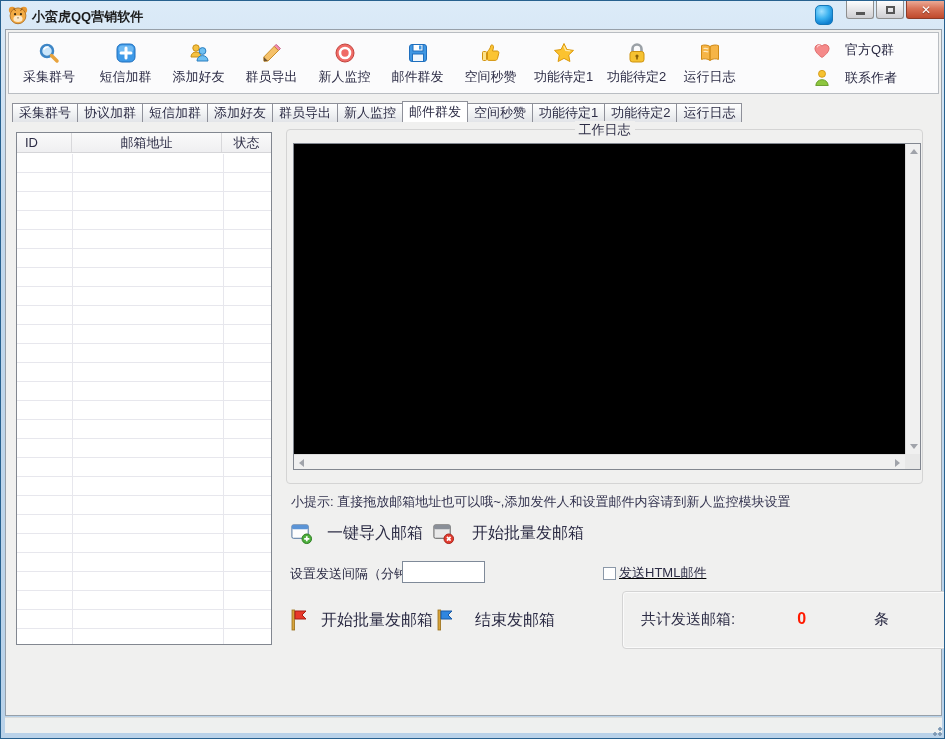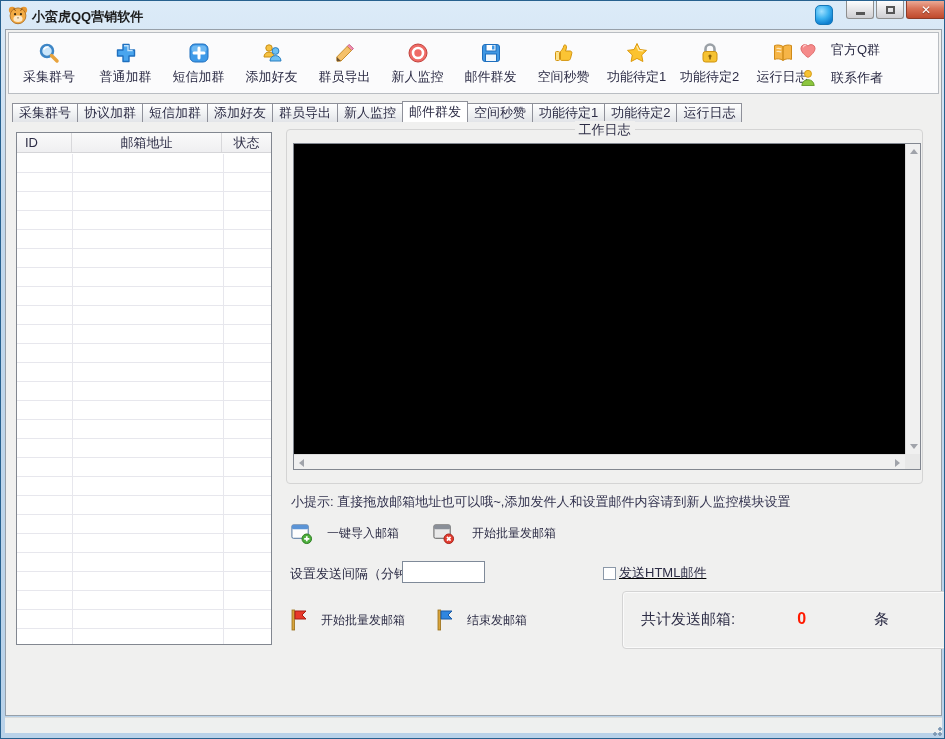--- a/index.html
+++ b/index.html
@@ -36,21 +36,21 @@
       radial-gradient(circle at 8px 3px, #7d99b4 1.5px, transparent 2px),
       radial-gradient(circle at 3px 8px, #7d99b4 1.5px, transparent 2px); }
   
   .toolbar { position:absolute; left:2px; top:2px; width:931px; height:62px;
     background:#fbfbfc; border:1px solid #b9bdc2; display:flex; align-items:center; }
   .tb-item { width:73px; height:56px; display:flex; flex-direction:column; align-items:center;
     justify-content:center; gap:3px; cursor:default; }
   .tb-item:first-child { width:80px; }
   .tb-item .lbl { font-size:13px; color:#2c2c45; white-space:nowrap; }
   .tb-item svg { width:24px; height:24px; }
-  .tb-links { position:absolute; right:28px; top:3px; width:112px;text-align:center; }
+  .tb-links { position:absolute; right:14px; top:3px; width:112px;text-align:center; }
   .tb-link { display:flex; align-items:center; gap:13px; height:28px; }
   .tb-link .lbl { font-size:13px; color:#2c2c45; white-space:nowrap; }
   .tb-link svg { width:20px; height:20px; }
   
   .tabbar { position:absolute; left:6px; top:71px; height:21px; display:flex; align-items:flex-end; }
   .tab { height:19px; padding:0 6px; display:flex; align-items:center; justify-content:center;
     font-size:13px; color:#2c2c45; background:linear-gradient(#ffffff,#eef0f2 60%,#e2e4e8);
     border:1px solid #8e9099; border-bottom:none; margin-right:-1px; white-space:nowrap; }
   .tab.active { height:21px; background:#ffffff; position:relative; z-index:2; }
   
@@ -80,21 +80,21 @@
     border-top:1px solid #dcdcdc; }
   .scorner { position:absolute; right:0; bottom:0; width:15px; height:15px; background:#e8e8e8; }
   .arrow { position:absolute; width:0; height:0; }
   .a-up { left:4px; top:5px; border-left:4px solid transparent; border-right:4px solid transparent; border-bottom:5px solid #a0a3aa; }
   .a-down { left:4px; bottom:5px; border-left:4px solid transparent; border-right:4px solid transparent; border-top:5px solid #a0a3aa; }
   .a-left { left:5px; top:4px; border-top:4px solid transparent; border-bottom:4px solid transparent; border-right:5px solid #a0a3aa; }
   .a-right { right:5px; top:4px; border-top:4px solid transparent; border-bottom:4px solid transparent; border-left:5px solid #a0a3aa; }
   
   .hint { position:absolute; left:285px; top:463px; font-size:13px; color:#32324e; }
   .linkbtn { position:absolute; display:flex; align-items:center; cursor:default; }
-  .linkbtn .lbl { font-size:12px; color:#2c2c45; white-space:nowrap; }
+  .linkbtn .lbl { font-size:16px; color:#2c2c45; white-space:nowrap; }
   .linkbtn svg { flex:none; }
   .field-label { position:absolute; font-size:13px; color:#2c2c45; white-space:nowrap; }
   .interval-input { position:absolute; left:396px; top:531px; width:83px; height:22px;
     border:1px solid #7f8a99; background:#fff; font-size:13px; padding:0 3px; }
   .checkbox-row { position:absolute; left:597px; top:534px; display:flex; align-items:center; gap:3px;text-decoration:underline; }
   .checkbox { width:13px; height:13px; background:#fff; border:1px solid #8b98a8; }
   .checkbox-row .lbl { font-size:13px; color:#2c2c45; }
   .gb-summary { left:616px; top:561px; width:334px; height:58px; background:#f0f0ef;
     box-shadow:inset 0 0 0 1px #fafafa; }
   .sum-row { position:absolute; left:18px; top:18px; width:300px; display:flex; align-items:baseline; }
@@ -139,27 +139,20 @@
 
       <div class="tb-item">
         <svg viewBox="0 0 24 24">
           <circle cx="10" cy="10" r="6" fill="#cbe6fa" stroke="#3d86c6" stroke-width="2.5"></circle>
           <path d="M14.5 14.5 L20 20" stroke="#e8a33d" stroke-width="3.5" stroke-linecap="round"></path>
           <path d="M7 8a4 4 0 0 1 4-2" stroke="#ffffff" stroke-width="1.6" fill="none" stroke-linecap="round"></path>
         </svg>
         <span class="lbl">采集群号</span>
       </div>
 
-      <div class="tb-item">
-        <svg viewBox="0 0 24 24">
-          <path d="M9 3.5h6v5.5H20.5v6H15V20.5H9V15H3.5V9H9z" fill="#49a5ee" stroke="#1f6fbe" stroke-width="1.4" stroke-linejoin="round"></path>
-          <path d="M10 4.8h4v4.7h4.7" fill="none" stroke="#bfe2fb" stroke-width="1.4"></path>
-        </svg>
-        <span class="lbl">普通加群</span>
-      </div>
 
       <div class="tb-item">
         <svg viewBox="0 0 24 24">
           <rect x="3" y="3" width="18" height="18" rx="5" fill="#3e9ae8" stroke="#1f6fbe"></rect>
           <rect x="4.5" y="4.5" width="15" height="7" rx="4" fill="#7cc1f4" opacity="0.8"></rect>
           <path d="M12 7v10M7 12h10" stroke="#ffffff" stroke-width="3" stroke-linecap="round"></path>
         </svg>
         <span class="lbl">短信加群</span>
       </div>
 
@@ -323,21 +316,21 @@
       <span class="lbl">发送HTML邮件</span>
     </div>
 
     <div class="linkbtn" style="left:283px; top:578px; gap:12px;">
       <svg width="20" height="24" viewBox="0 0 20 24">
         <rect x="3" y="2" width="2.6" height="20" fill="#d8a43c" stroke="#9a6f1a" stroke-width="0.8"></rect>
         <path d="M6 3h11l-4 4 4 4H6z" fill="#e8382a" stroke="#a81f15"></path>
       </svg>
       <span class="lbl">开始批量发邮箱</span>
     </div>
-    <div class="linkbtn" style="left:429px; top:578px; gap:12px;">
+    <div class="linkbtn" style="left:429px; top:578px; gap:20px;">
       <svg width="20" height="24" viewBox="0 0 20 24">
         <rect x="3" y="2" width="2.6" height="20" fill="#d8a43c" stroke="#9a6f1a" stroke-width="0.8"></rect>
         <path d="M6 3h11l-4 4 4 4H6z" fill="#2f86e0" stroke="#1a5aa5"></path>
       </svg>
       <span class="lbl">结束发邮箱</span>
     </div>
 
     <div class="groupbox gb-summary">
       <div class="sum-row">
         <span class="sum-label">共计发送邮箱:</span>

